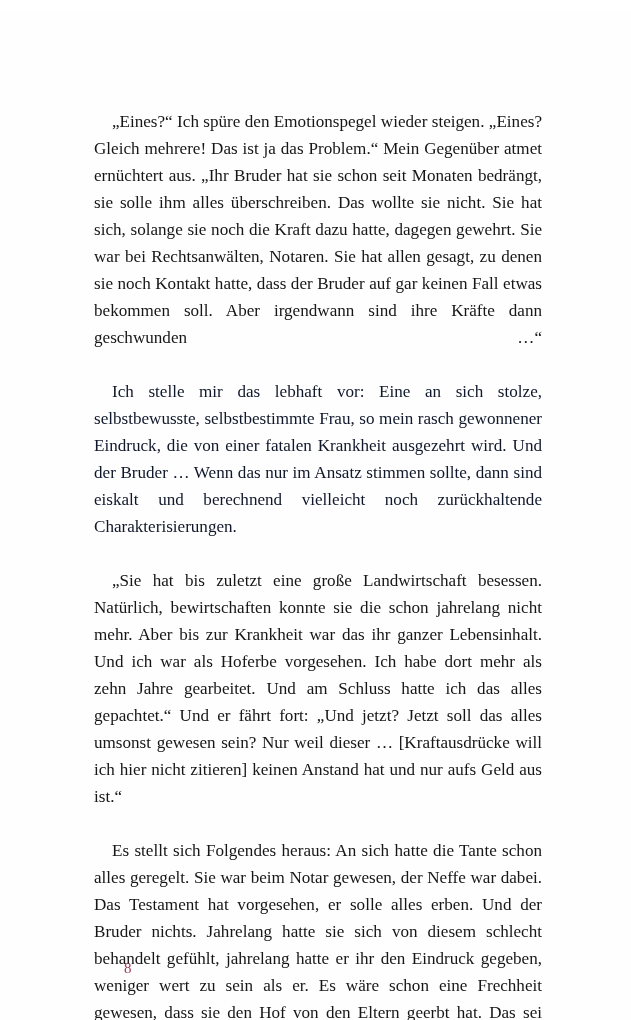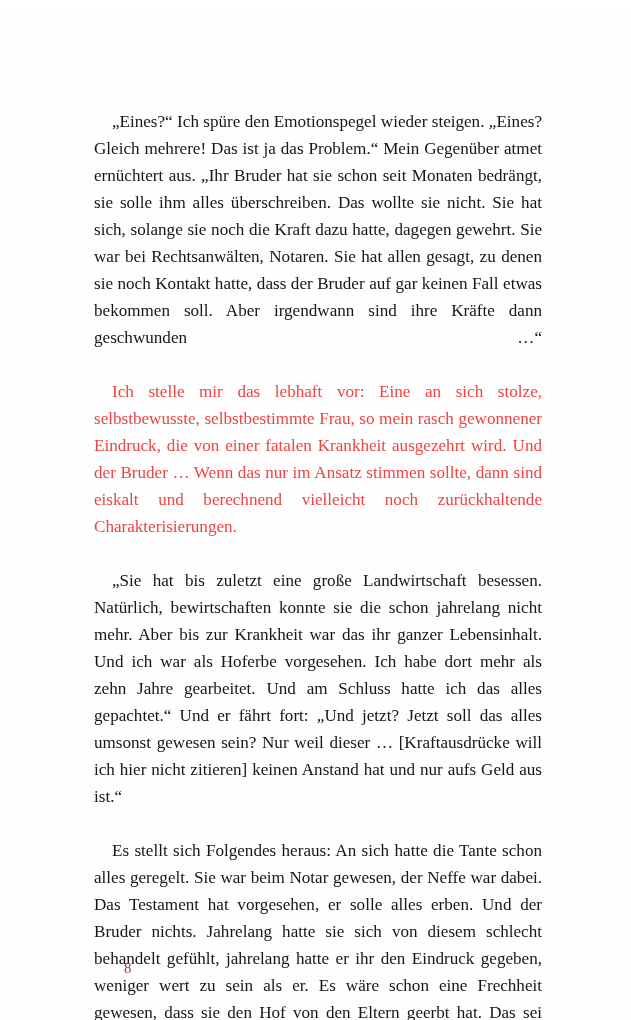--- a/index.html
+++ b/index.html
@@ -65,21 +65,21 @@
     letter-spacing: 0.02em;
   }
 </style>
 </head>
 <body>
 
 <div id="page" style="background: rgb(254, 254, 254);">
 
   <div id="text-block">
     <p class="para" style="color: rgb(22, 22, 22);">„Eines?“ Ich spüre den Emotionspegel wieder steigen. „Eines? Gleich mehrere! Das ist ja das Problem.“ Mein Gegenüber atmet ernüchtert aus. „Ihr Bruder hat sie schon seit Monaten bedrängt, sie solle ihm alles überschreiben. Das wollte sie nicht. Sie hat sich, solange sie noch die Kraft dazu hatte, dagegen gewehrt. Sie war bei Rechtsanwälten, Notaren. Sie hat allen gesagt, zu denen sie noch Kontakt hatte, dass der Bruder auf gar keinen Fall etwas bekommen soll. Aber irgendwann sind ihre Kräfte dann geschwunden …“</p>
-    <p class="para" style="color: #ef4444;">Ich stelle mir das lebhaft vor: Eine an sich stolze, selbstbewusste, selbstbestimmte Frau, so mein rasch gewonnener Eindruck, die von einer fatalen Krankheit ausgezehrt wird. Und der Bruder … Wenn das nur im Ansatz stimmen sollte, dann sind eiskalt und berechnend vielleicht noch zurückhaltende Charakterisierungen.</p>
+    <p class="para" style="color: #0f172a;">Ich stelle mir das lebhaft vor: Eine an sich stolze, selbstbewusste, selbstbestimmte Frau, so mein rasch gewonnener Eindruck, die von einer fatalen Krankheit ausgezehrt wird. Und der Bruder … Wenn das nur im Ansatz stimmen sollte, dann sind eiskalt und berechnend vielleicht noch zurückhaltende Charakterisierungen.</p>
     <p class="para" style="color: rgb(22, 22, 22);">„Sie hat bis zuletzt eine große Landwirtschaft besessen. Natürlich, bewirtschaften konnte sie die schon jahrelang nicht mehr. Aber bis zur Krankheit war das ihr ganzer Lebensinhalt. Und ich war als Hoferbe vorgesehen. Ich habe dort mehr als zehn Jahre gearbeitet. Und am Schluss hatte ich das alles gepachtet.“ Und er fährt fort: „Und jetzt? Jetzt soll das alles umsonst gewesen sein? Nur weil dieser … [Kraftausdrücke will ich hier nicht zitieren] keinen Anstand hat und nur aufs Geld aus ist.“</p>
     <p class="para" style="color: rgb(22, 22, 22);">Es stellt sich Folgendes heraus: An sich hatte die Tante schon alles geregelt. Sie war beim Notar gewesen, der Neffe war dabei. Das Testament hat vorgesehen, er solle alles erben. Und der Bruder nichts. Jahrelang hatte sie sich von diesem schlecht behandelt gefühlt, jahrelang hatte er ihr den Eindruck gegeben, weniger wert zu sein als er. Es wäre schon eine Frechheit gewesen, dass sie den Hof von den Eltern geerbt hat. Das sei nicht mit rechten Dingen zugegangen. Also hat sie ihn enterbt. An sich verständlich, nicht?</p>
 
   </div>
 
   <div id="folio" style="color: rgb(156, 59, 85);">8</div>
 
 </div>
 
 </body></html>

